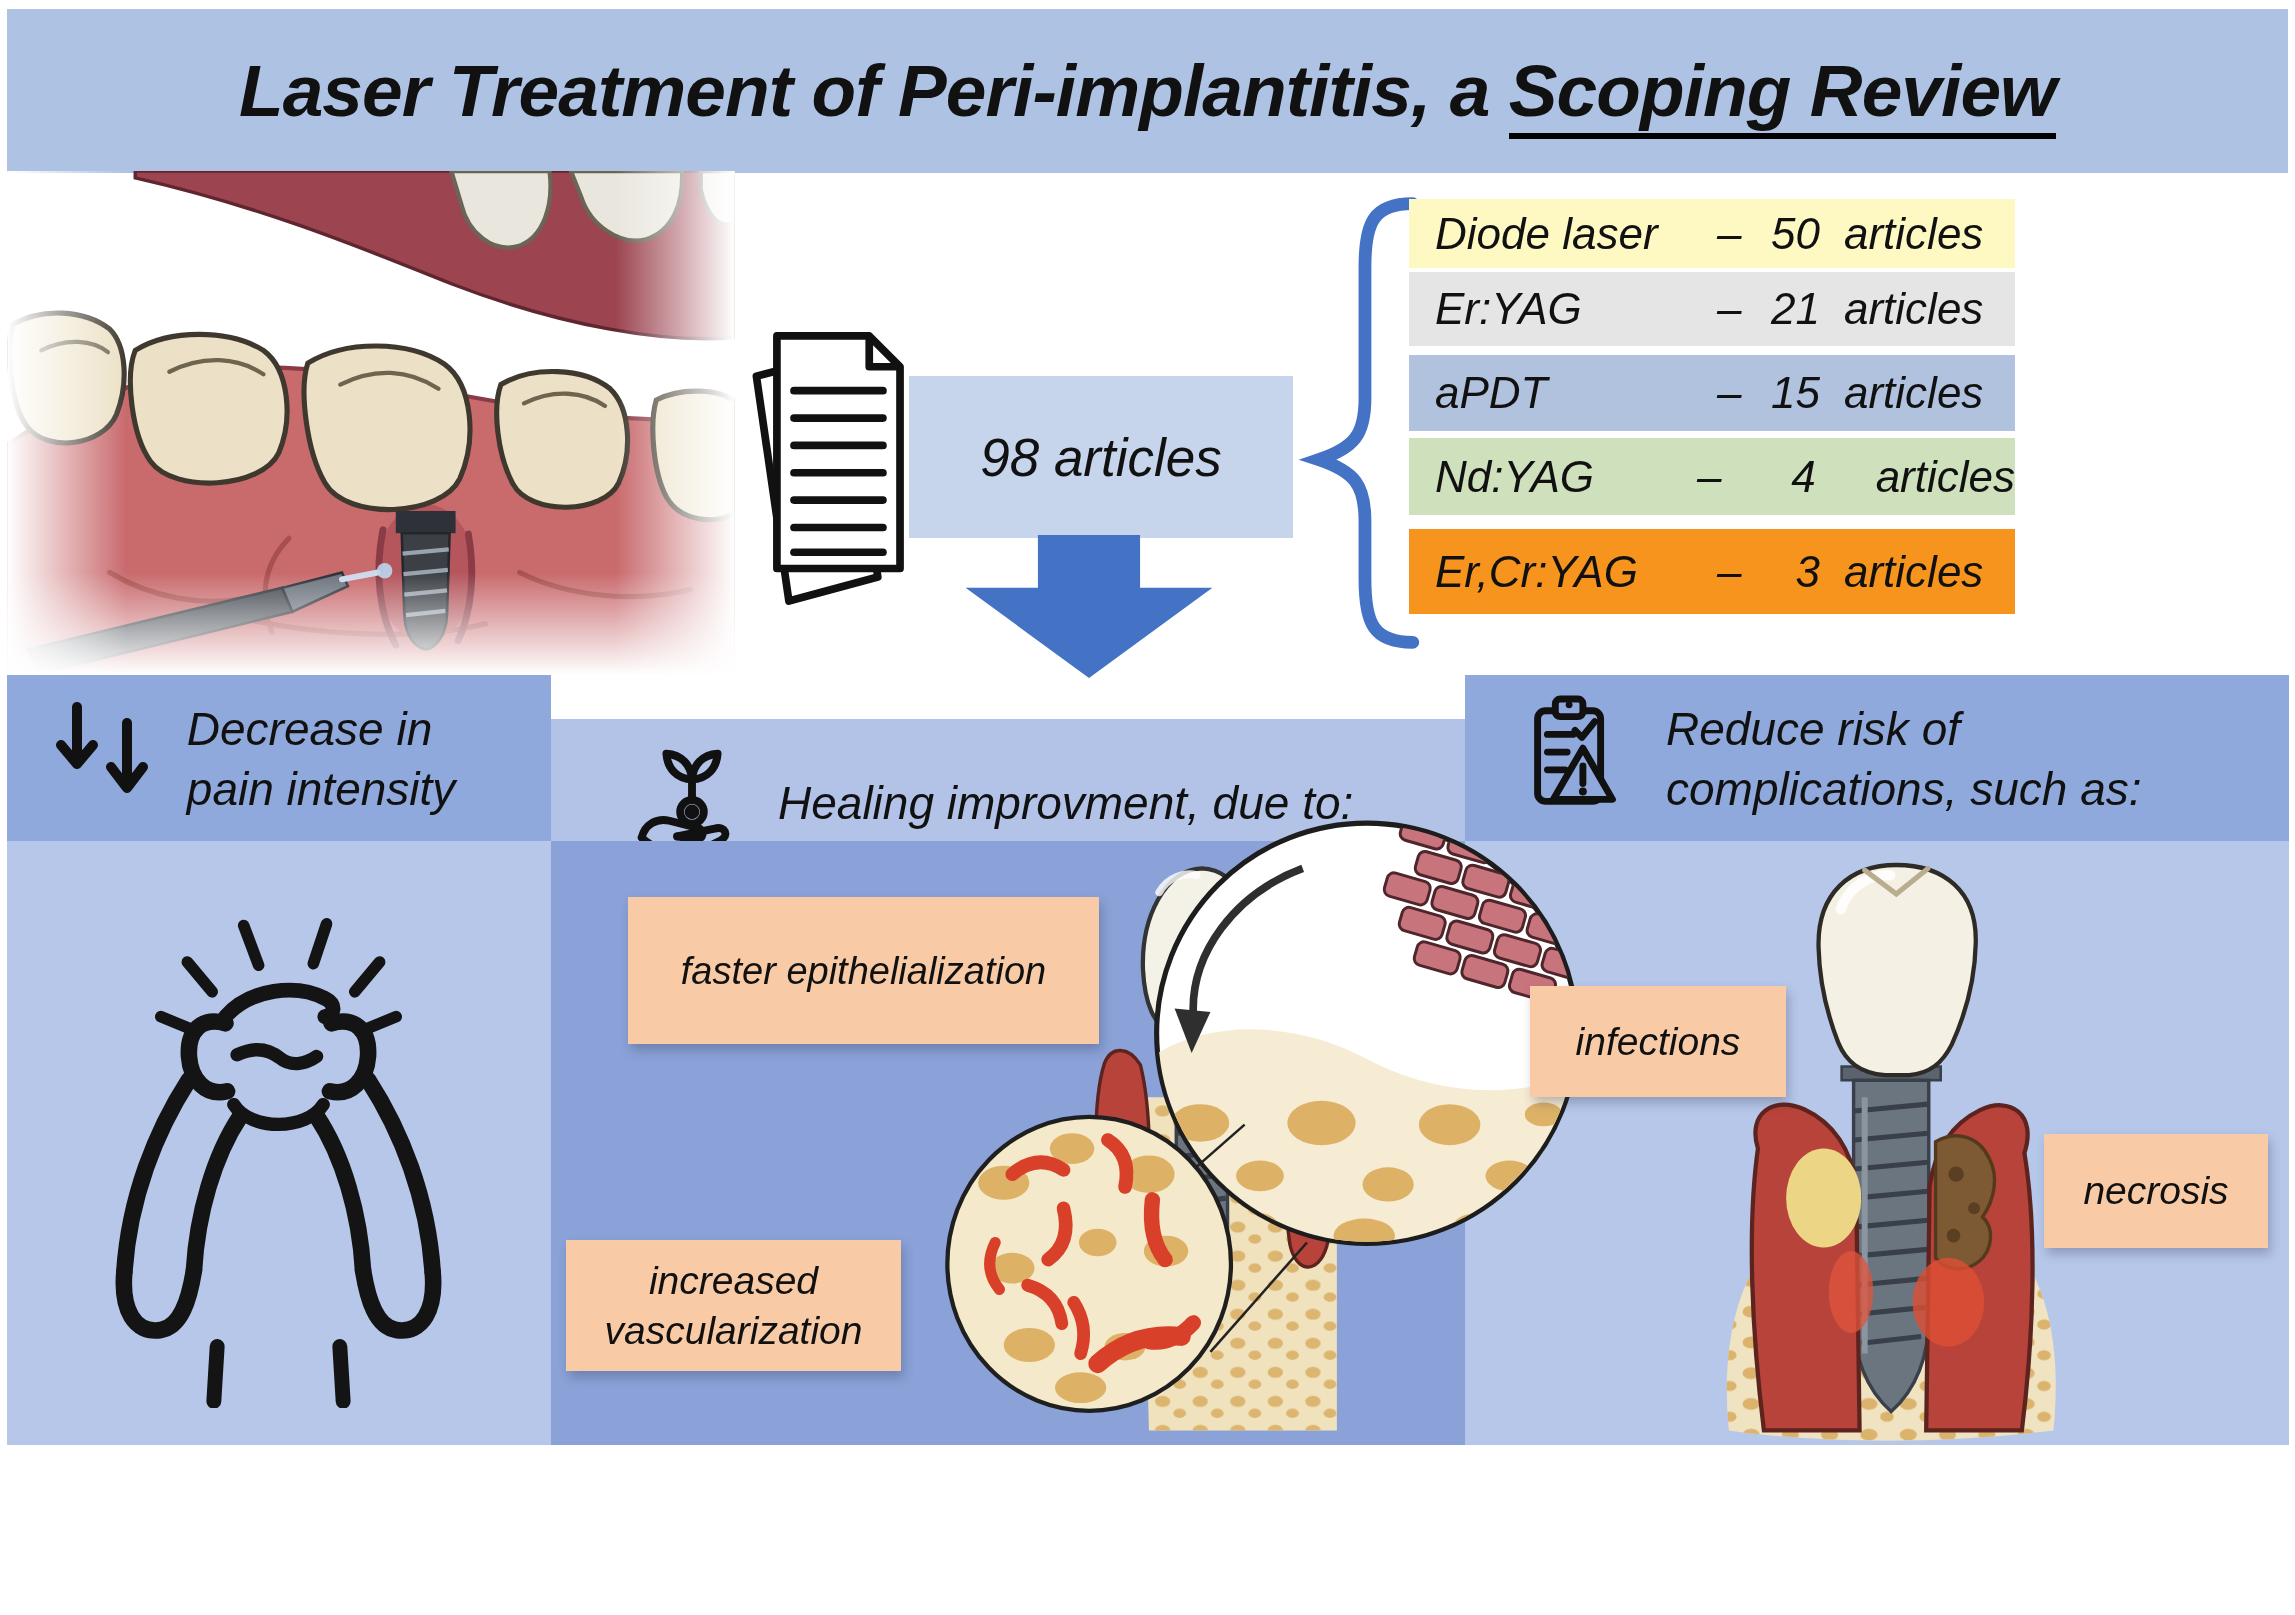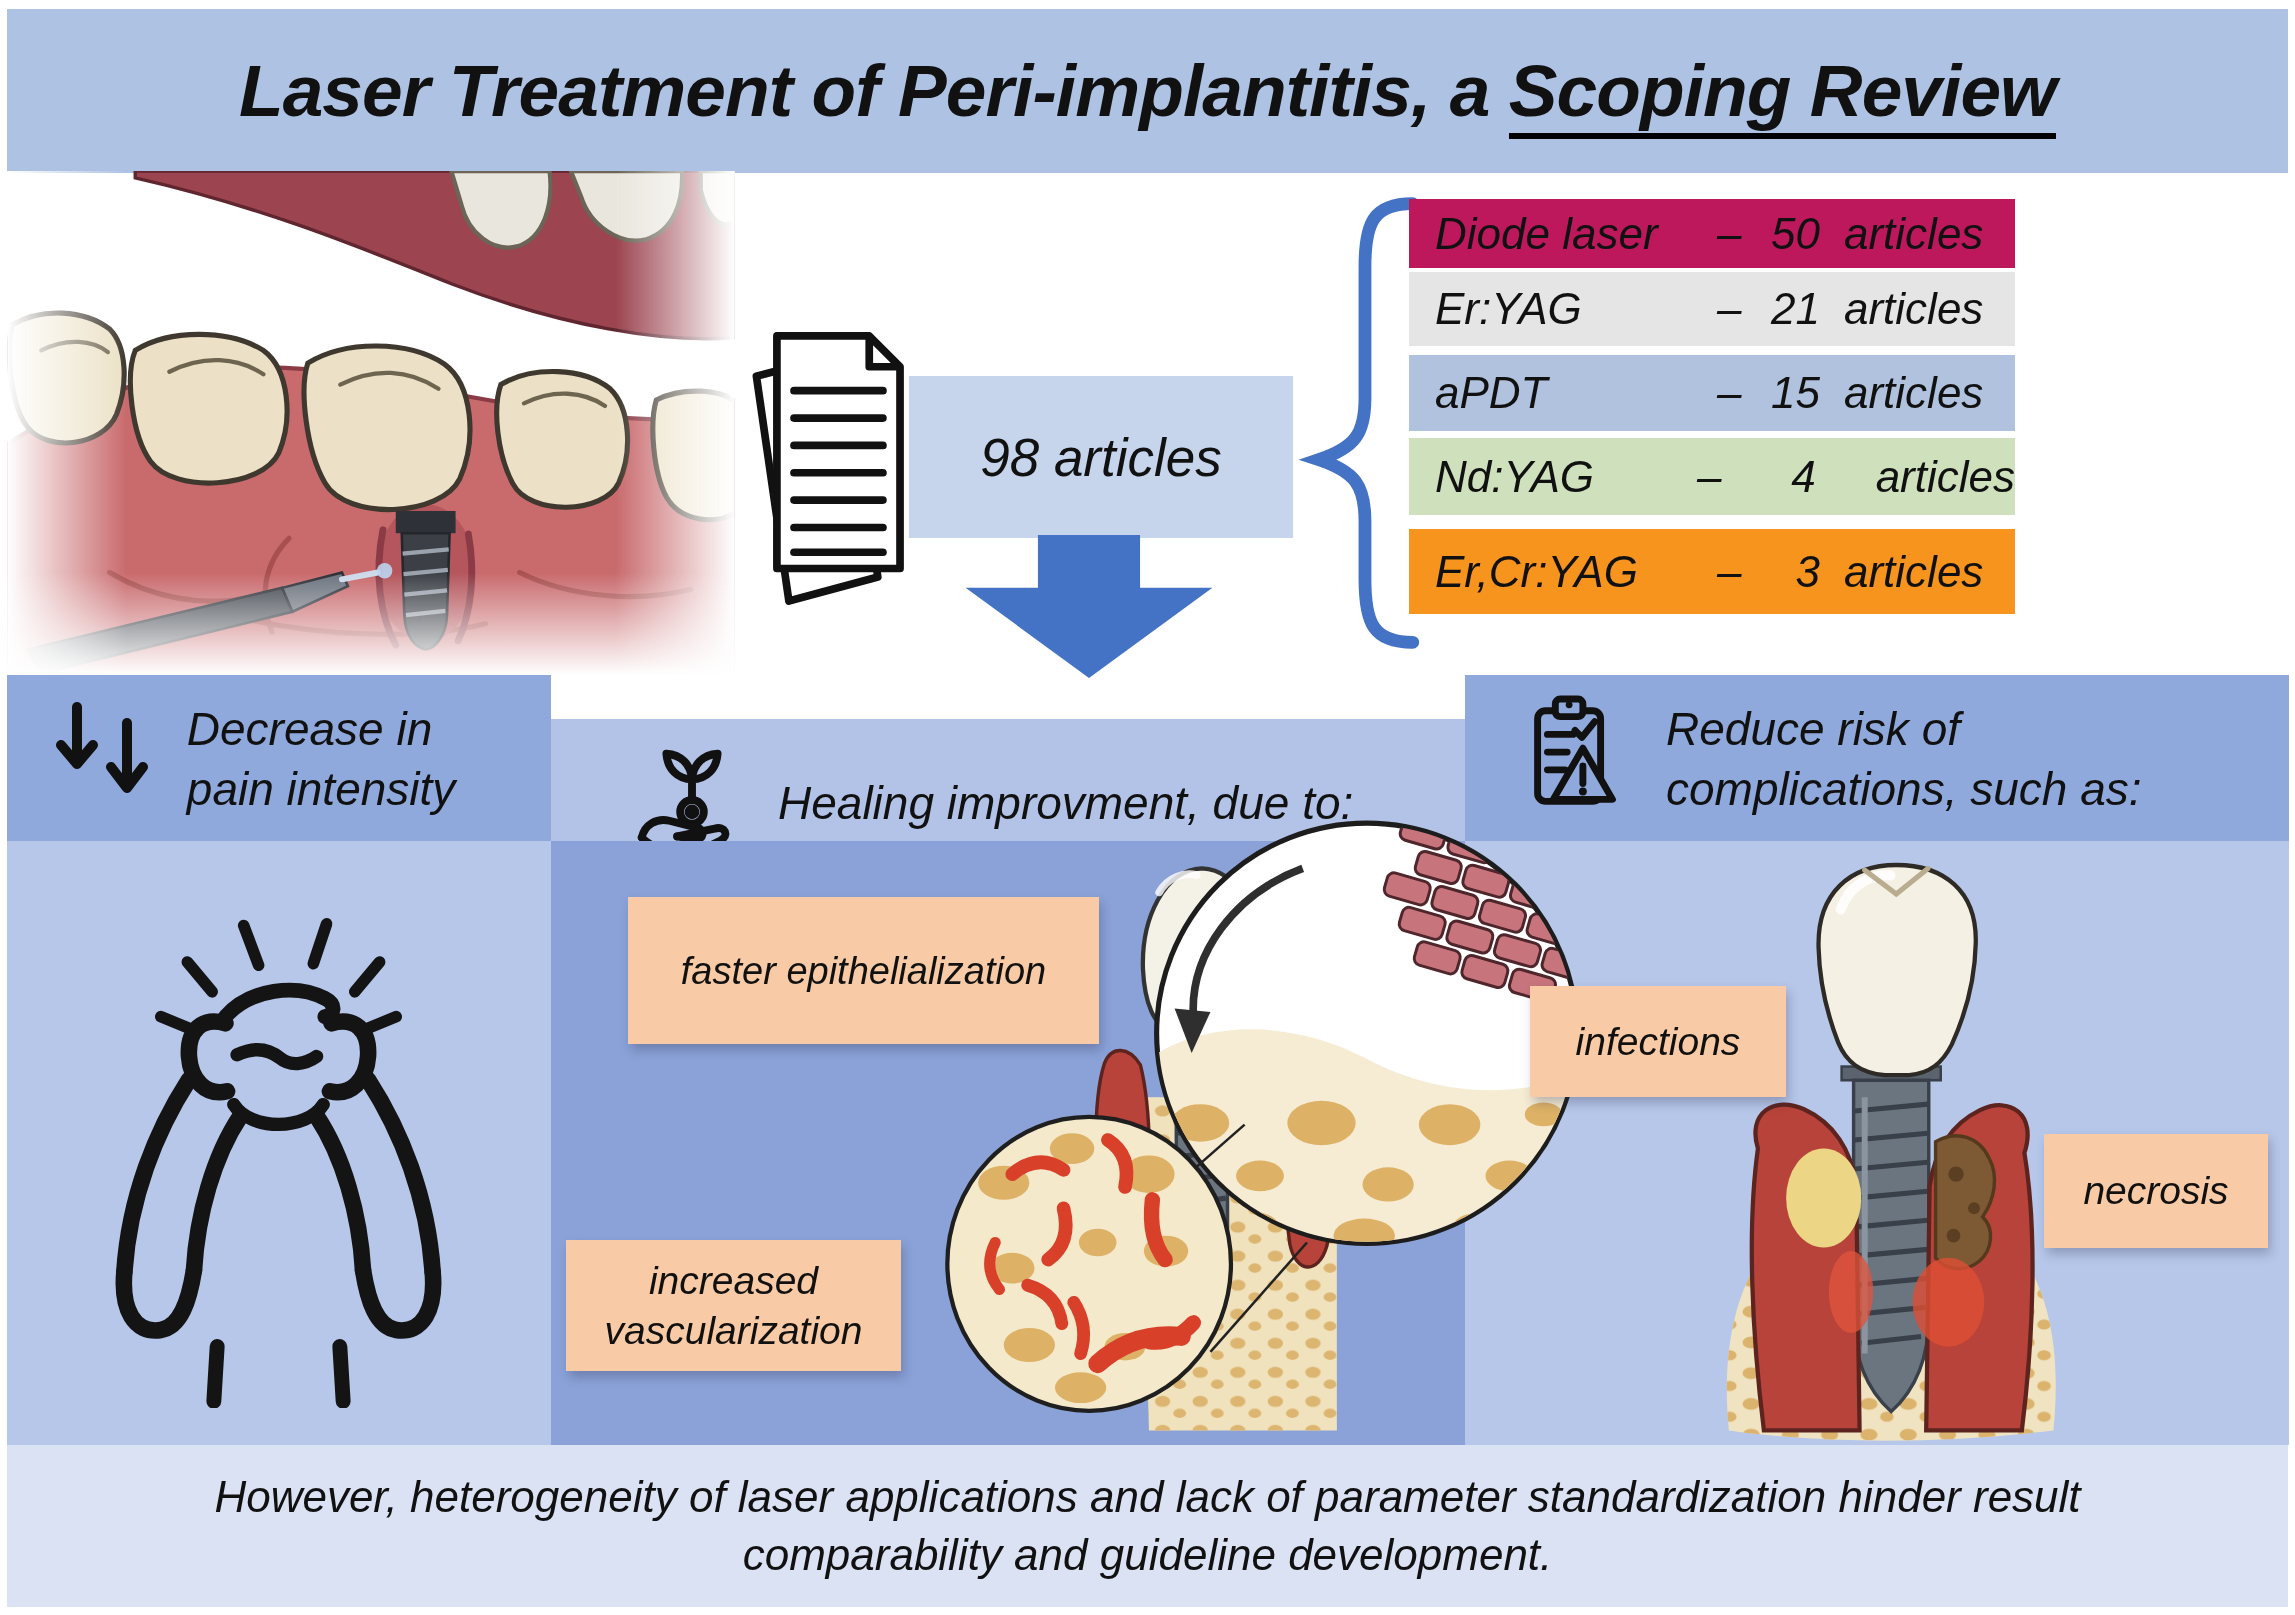--- a/index.html
+++ b/index.html
@@ -159,21 +159,21 @@
 
   <svg class="flow-arrow" viewBox="0 0 290 168">
     <polygon points="85,0 205,0 205,62 290,62 145,168 0,62 85,62" fill="var(--accent-blue)"></polygon>
   </svg>
 
   <svg class="brace" viewBox="0 0 150 534">
     <path d="M138,10 C92,10 82,32 82,84 L82,238 C82,280 70,296 28,310 C70,324 82,340 82,382 L82,450 C82,502 92,524 138,524" fill="none" stroke="var(--accent-blue)" stroke-width="15" stroke-linecap="round"></path>
   </svg>
 
   <div class="laser-list">
-    <div class="laser-row" style="background-color: #be185d;">
+    <div class="laser-row" style="background-color: #fef9c3;">
       <span class="laser-name">Diode laser</span>
       <span class="laser-dash">–</span>
       <span class="laser-count">50</span>
       <span class="laser-unit">articles</span>
     </div>
     <div class="laser-row" style="background-color: #e5e5e5;">
       <span class="laser-name">Er:YAG</span>
       <span class="laser-dash">–</span>
       <span class="laser-count">21</span>
       <span class="laser-unit">articles</span>
@@ -441,19 +441,15 @@
   <div class="peach-label label-vasc">
     <span>increased vascularization</span>
   </div>
   <div class="peach-label label-inf">
     <span>infections</span>
   </div>
   <div class="peach-label label-nec">
     <span>necrosis</span>
   </div>
 
-  <footer class="footer-band">
-    <div class="footer-line">However, heterogeneity of laser applications and lack of parameter standardization hinder result</div>
-    <div class="footer-line">comparability and guideline development.</div>
-  </footer>
 
 </div>
 
 
 </body></html>

